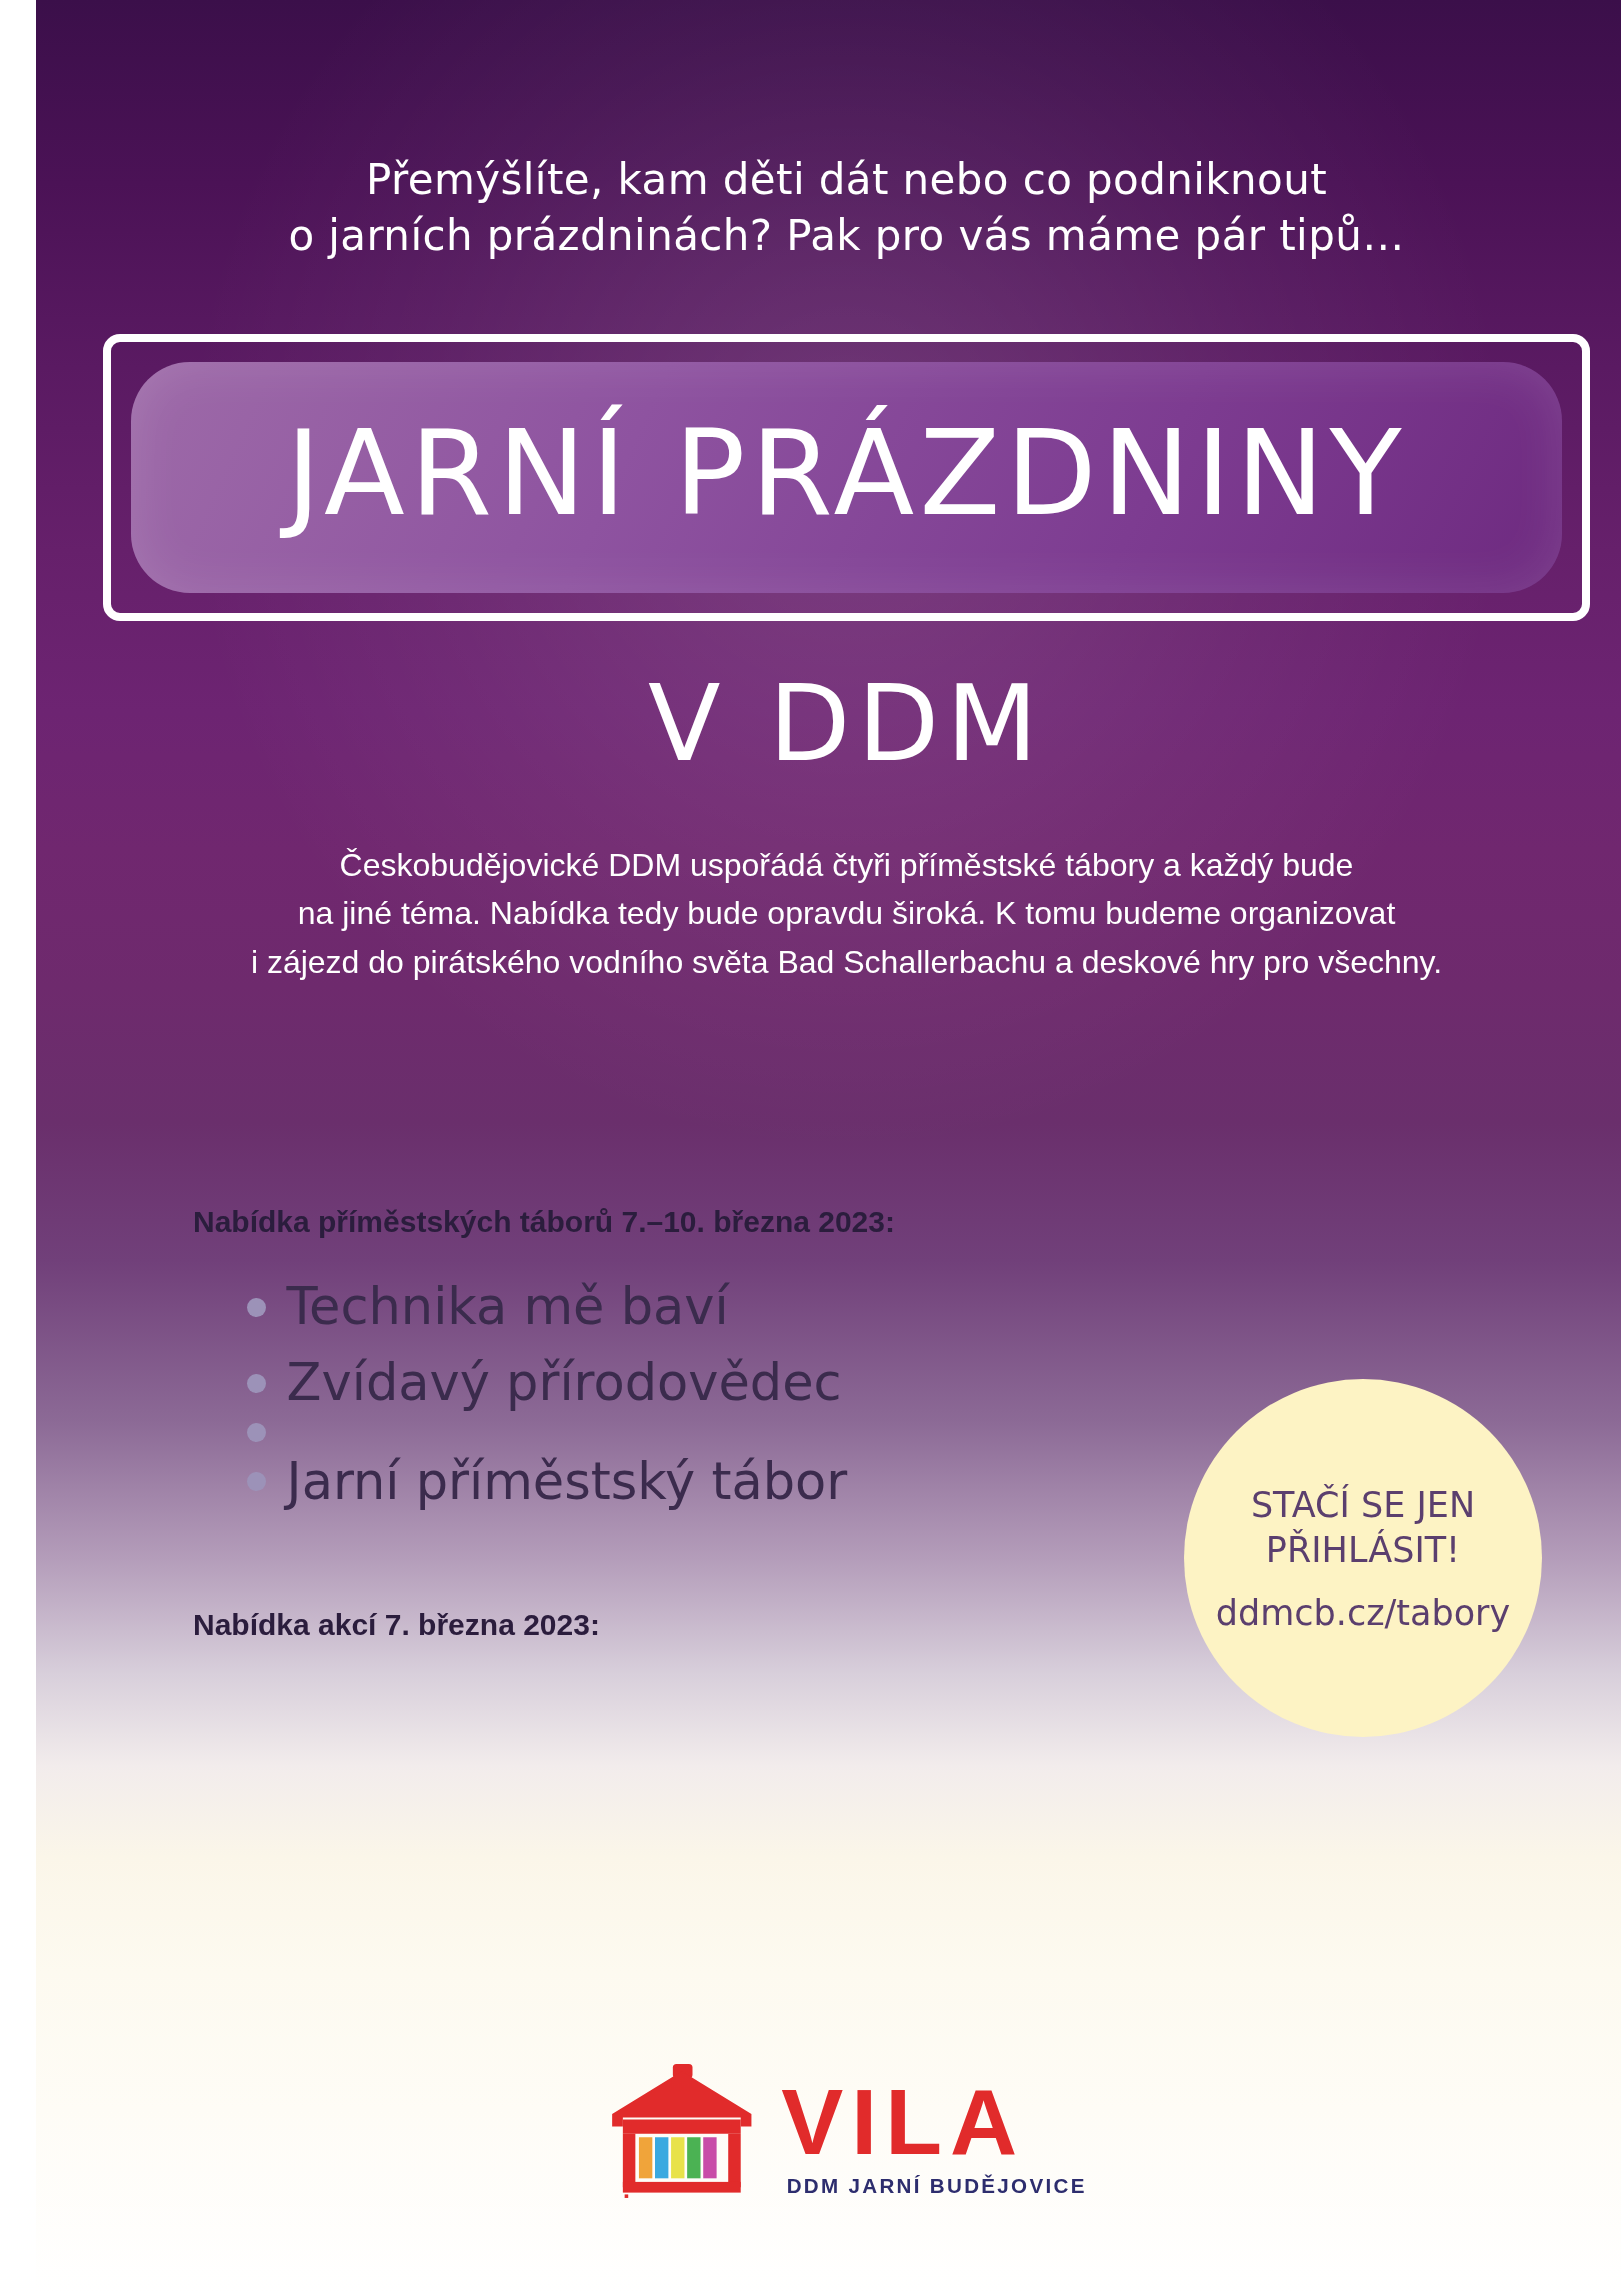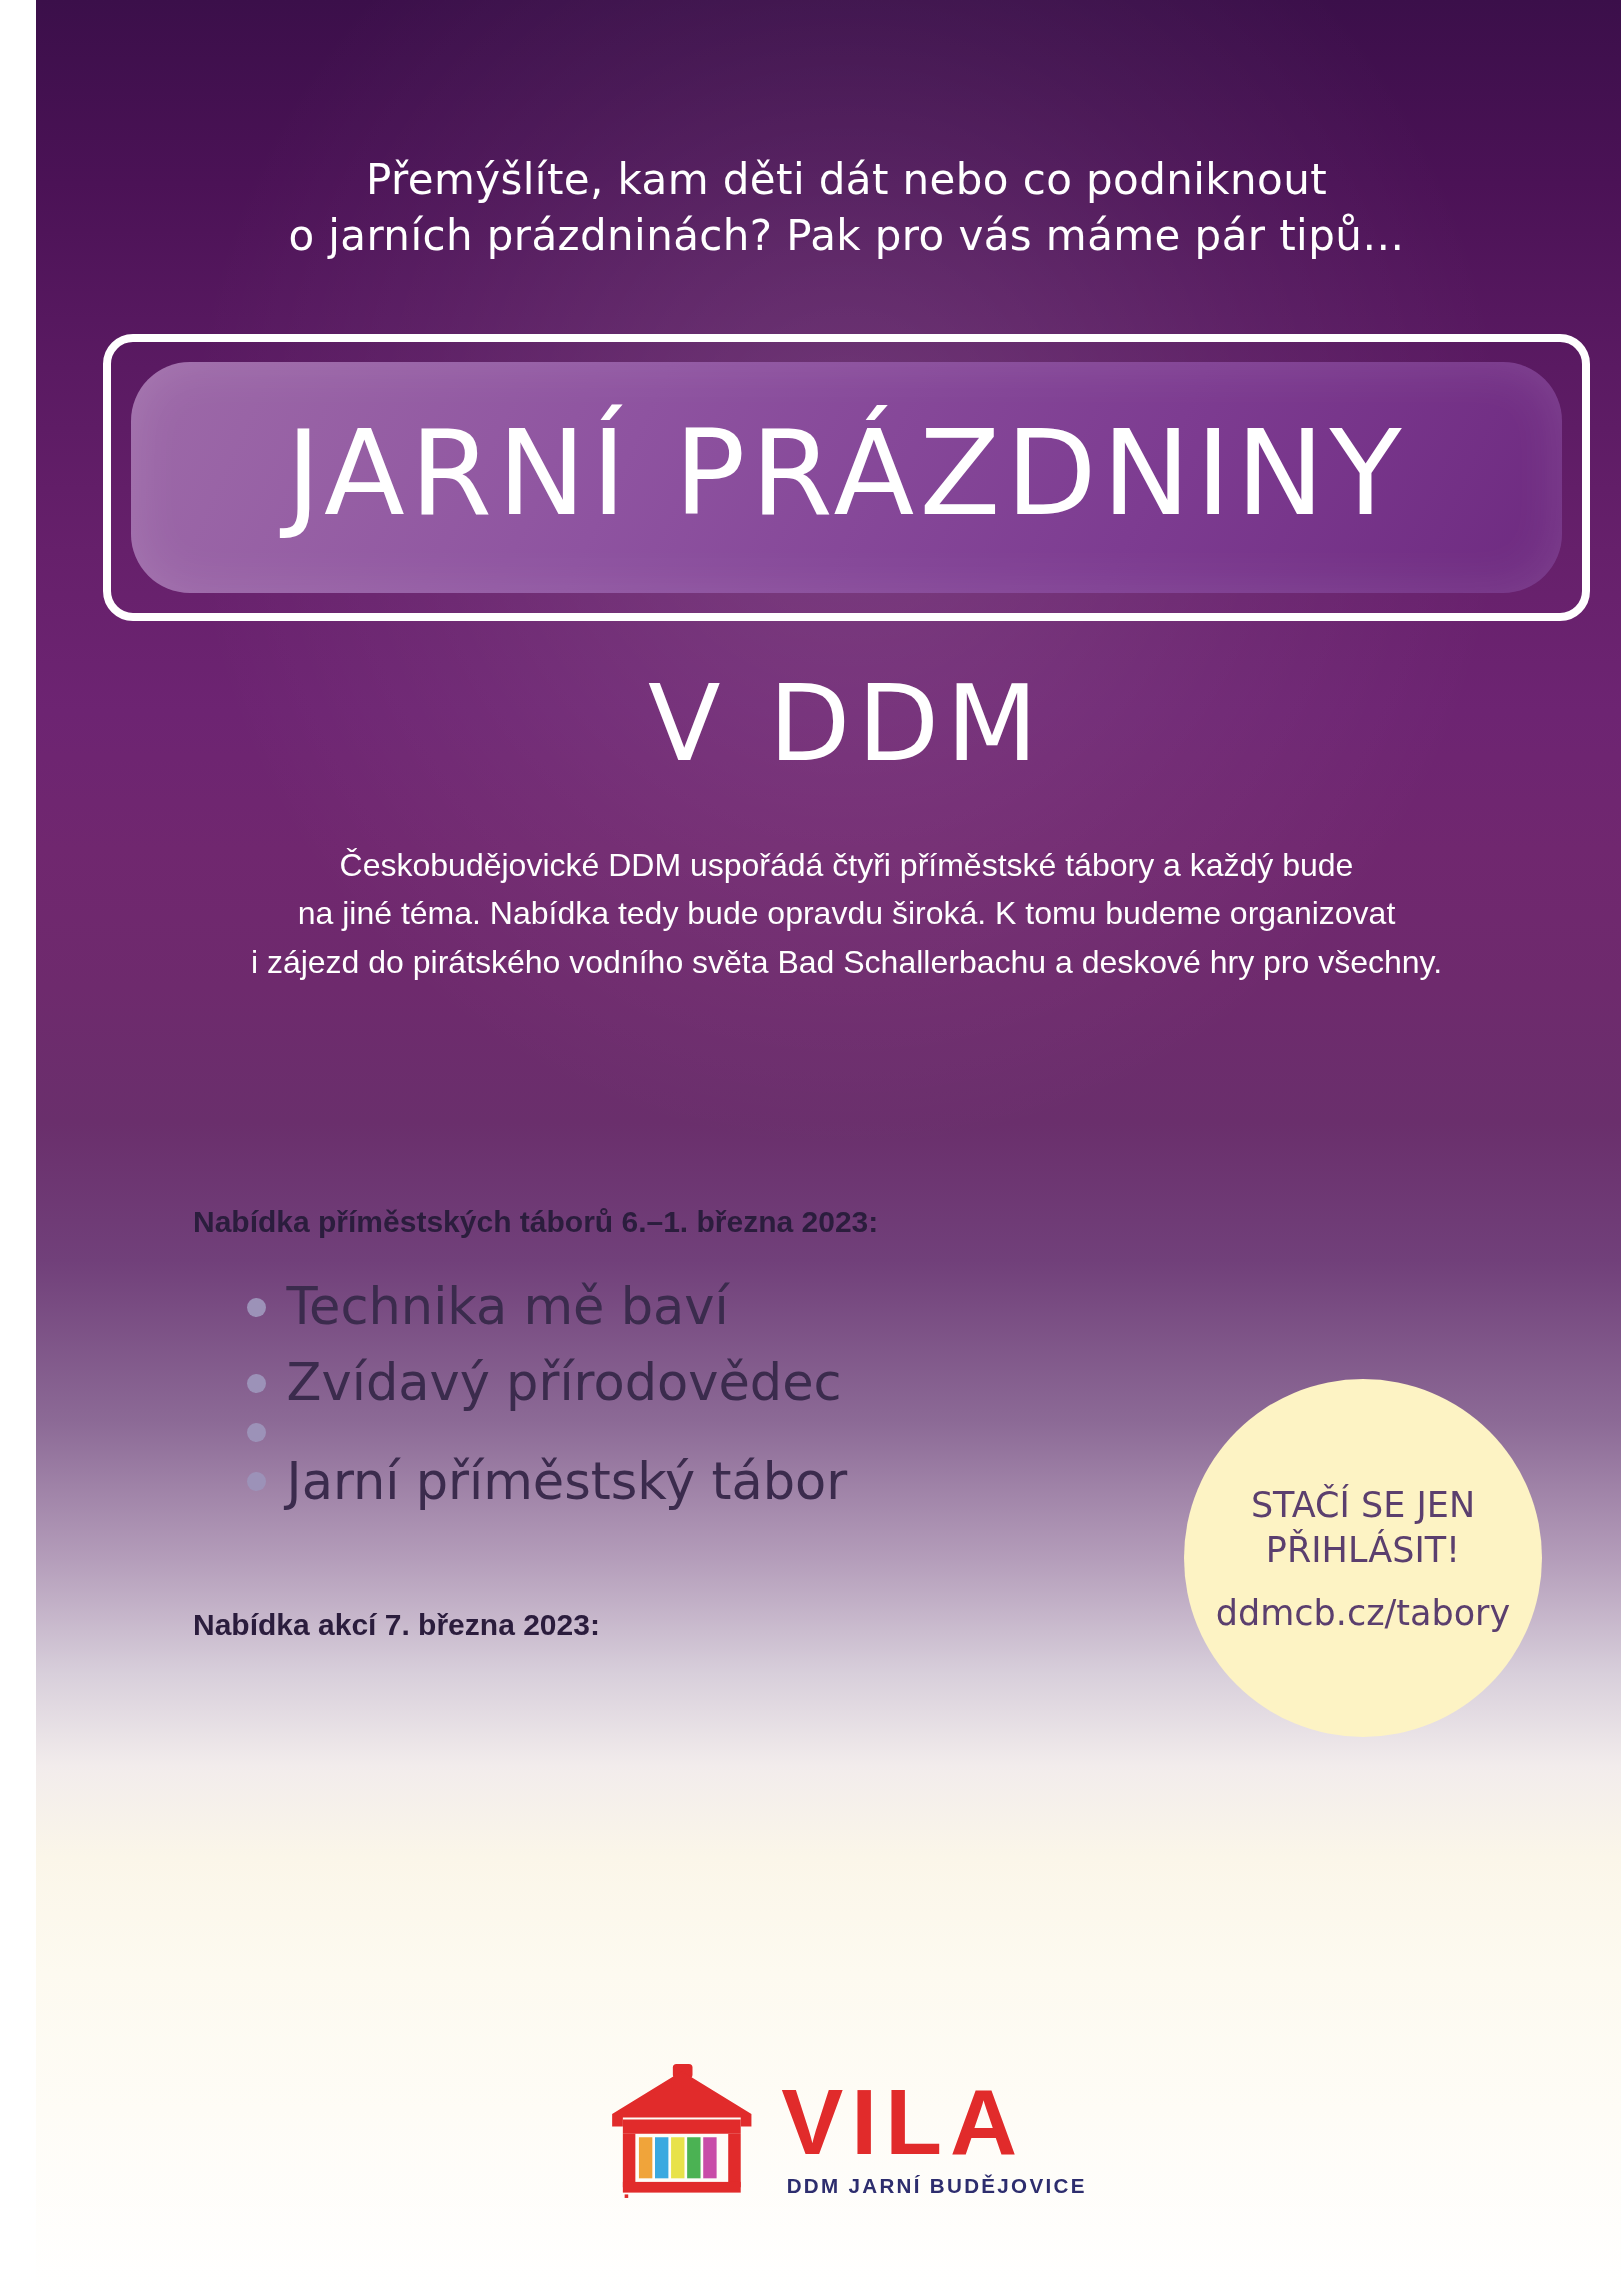--- a/index.html
+++ b/index.html
@@ -75,21 +75,21 @@
     display: block;
     white-space: nowrap;
   }
 
   
   .pill-wrap {
     margin: 70px auto 0 auto;
     width: 1487px;
     height: 287px;
     border: 8px solid #ffffff;
-    border-radius: 30px;
+    border-radius: 17px;
     box-sizing: border-box;
     padding: 20px;
     position: relative;
   }
   .pill-inner {
     width: 100%;
     height: 100%;
     border-radius: 59px;
     background: linear-gradient(115deg, #9d6aa8 0%, #8e53a0 35%, #7d3c91 70%, #6e2a80 100%);
     box-shadow: inset 0 0 54px rgba(255,255,255,0.12);
@@ -261,21 +261,21 @@
 
     <div class="subtitle">V DDM</div>
 
     <div class="lead">
       <span>Českobudějovické DDM uspořádá čtyři příměstské tábory a každý bude</span>
       <span>na jiné téma. Nabídka tedy bude opravdu široká. K tomu budeme organizovat</span>
       <span>i zájezd do pirátského vodního světa Bad Schallerbachu a deskové hry pro všechny.</span>
     </div>
 
     <div class="offers">
-      <div class="offer-heading">Nabídka příměstských táborů 6.–1. března 2023:</div>
+      <div class="offer-heading">Nabídka příměstských táborů 7.–10. března 2023:</div>
       <ul class="offer-list">
         <li>
           <span class="bullet"></span>
           <span>Technika mě baví</span>
         </li>
         <li>
           <span class="bullet"></span>
           <span>Zvídavý přírodovědec</span>
         </li>
         <li>

